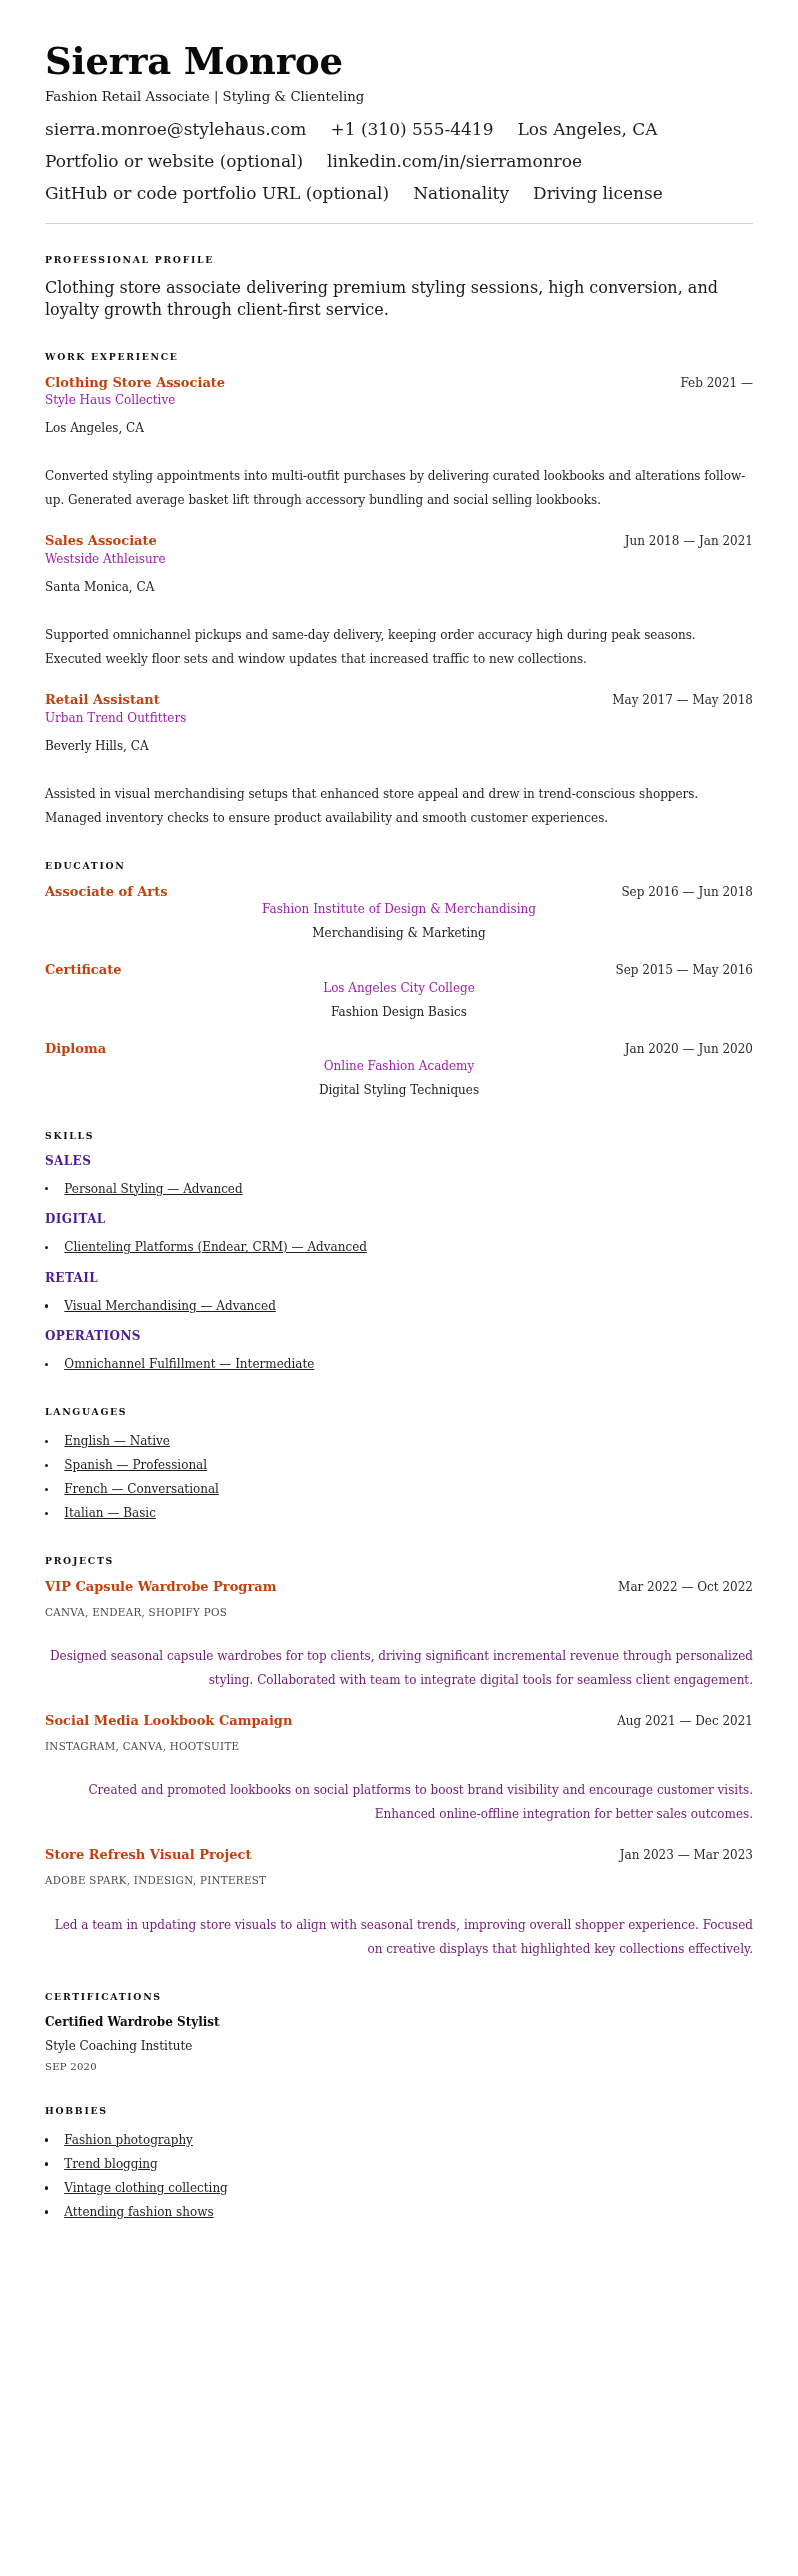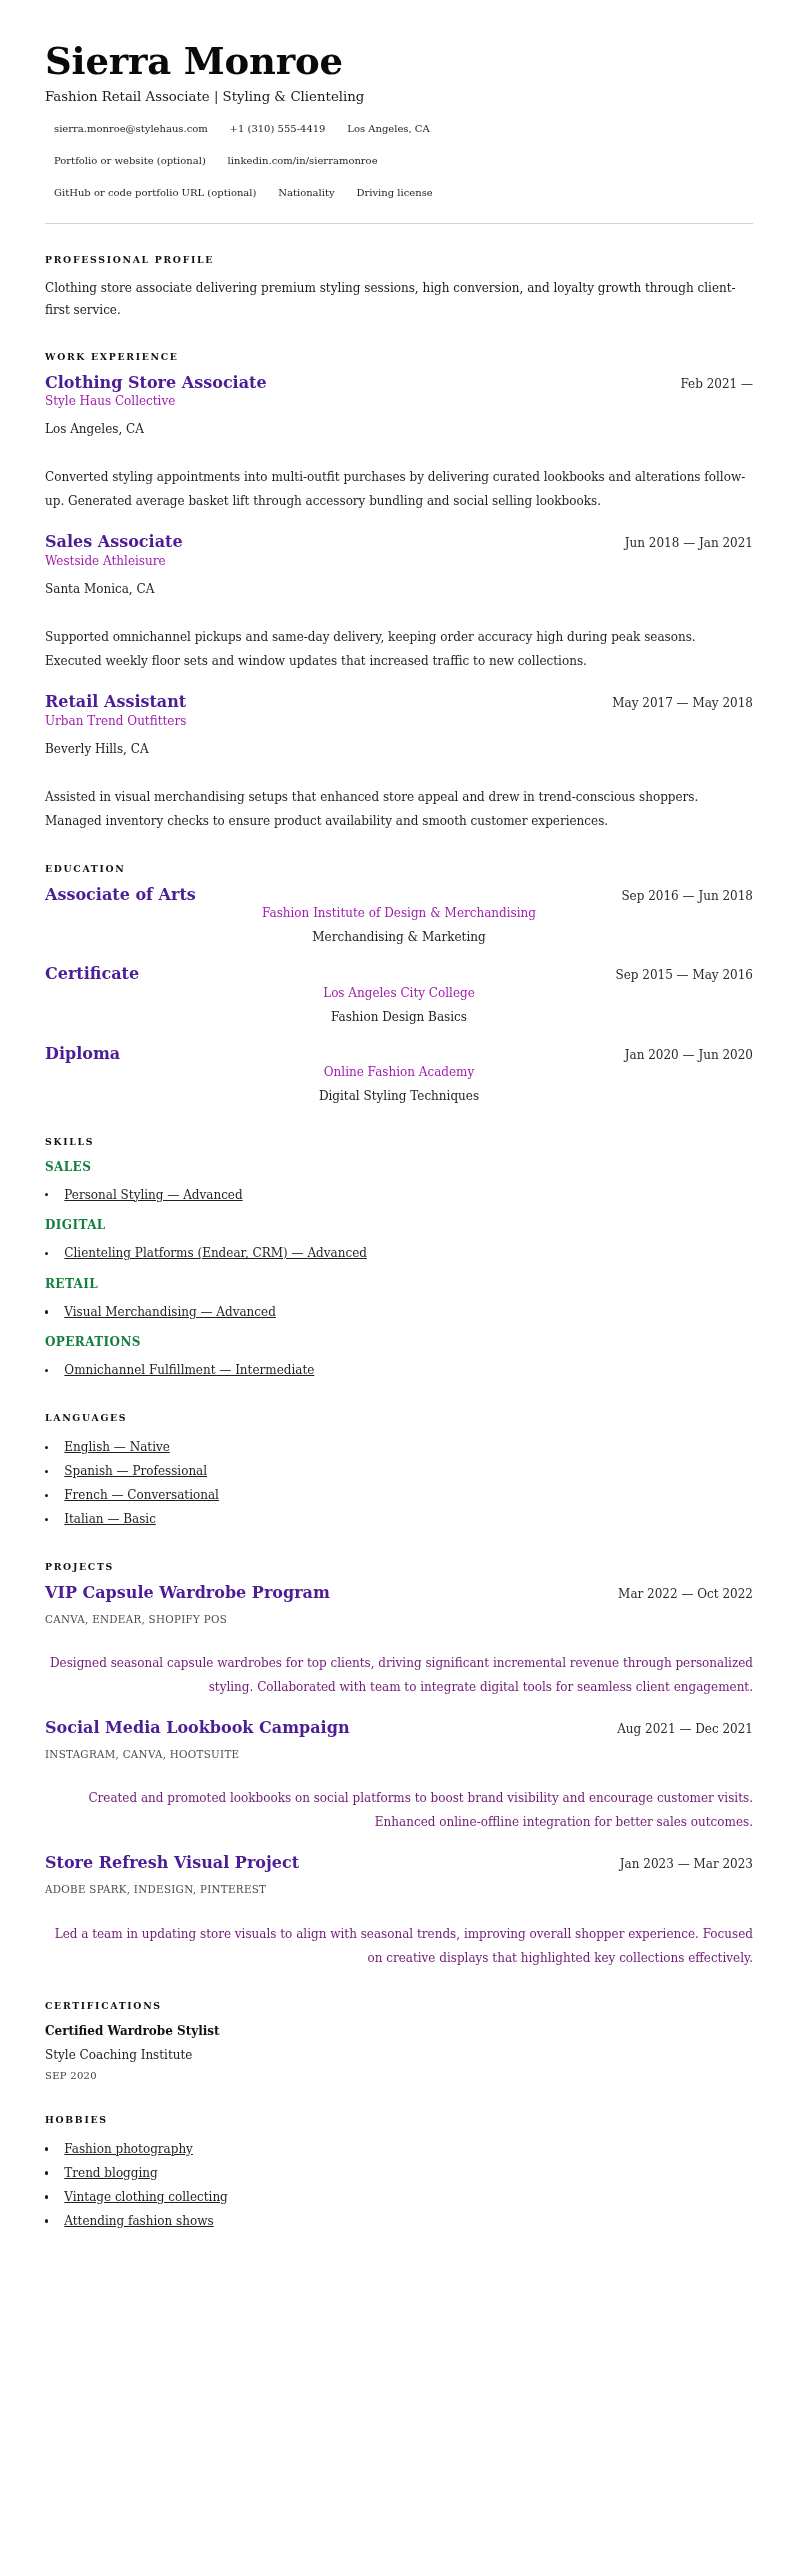--- a/index.html
+++ b/index.html
@@ -6,51 +6,51 @@
   body {
     width: 798px;
     min-height: 2576px;
     font-family: "DejaVu Serif", serif;
     color: #1a1a1a;
   }
   .page { padding: 37px 45px 40px 45px; box-sizing: border-box; width: 798px; }
 
   .name { font-size: 37px; font-weight: bold; color: #0a0a0a; margin: 0; line-height: 48px; letter-spacing: -0.2px; }
   .subtitle { font-size: 13.3px; margin: 2.7px 0 0 0; line-height: 18.6px; color: #1a1a1a; }
-  .contact-row { font-size: 10px; line-height: 16px; color: #1f1f1f; margin: 9px; }
+  .contact-row { font-size: 17px; line-height: 16px; color: #1f1f1f; margin: 0; }
   .contact-row:first-of-type { }
   .contact-rows { margin-top: 14.6px; }
   .contact-rows .contact-row { margin-bottom: 16px; }
   .contact-rows .contact-row:last-child { margin-bottom: 0; }
   .contact-row span + span { margin-left: 18.6px; }
 
   .divider { border: 0; border-top: 1.3px solid #d4d4d8; margin: 22px 0 0 0; }
 
   .section { margin-top: 29px; }
   .section-title {
     font-size: 9.3px; font-weight: bold; letter-spacing: 1.7px; text-transform: uppercase;
     color: #111; margin: 0 0 10.6px 0; line-height: 13.3px;
   }
 
-  .profile-text { font-size: 12px; line-height: 22px; margin: 0; color: #1a1a1a; }
+  .profile-text { font-size: 16px; line-height: 22px; margin: 0; color: #1a1a1a; }
 
   .entry { margin-bottom: 20px; }
   .entry-head { display: flex; justify-content: space-between; align-items: baseline; }
-  .entry-title { font-size: 16px; font-weight: bold; color: #4c1d95; line-height: 18.6px; }
+  .entry-title { font-size: 13px; font-weight: bold; color: #c2410c; line-height: 18.6px; }
   .entry-date { font-size: 12px; color: #2a2a2a; line-height: 18.6px; white-space: nowrap; }
   .entry-org { font-size: 12px; line-height: 17.3px; color: #a21caf; }
   .entry-loc { font-size: 12px; line-height: 17.3px; color: #222; margin-top: 10.6px; }
   .entry-desc { font-size: 12px; line-height: 24px; color: #1f1f1f; margin: 27px 0 0 0; }
 
   .edu-entry { margin-bottom: 18.6px; text-align: center; }
   .edu-entry .entry-org { line-height: 17.3px; }
   .edu-entry .entry-field { font-size: 12px; line-height: 17.3px; color: #222; margin-top: 6.7px; }
 
   .skill-group { margin-bottom: 10.6px; }
-  .skill-group-title { font-size: 12px; font-weight: bold; letter-spacing: 0.4px; color: #15803d; line-height: 17.3px; margin-bottom: 6.7px; }
+  .skill-group-title { font-size: 12px; font-weight: bold; letter-spacing: 0.4px; color: #4c1d95; line-height: 17.3px; margin-bottom: 6.7px; }
   ul.bullets { list-style: none; margin: 0; padding: 0; }
   ul.bullets li { position: relative; padding-left: 19.3px; font-size: 12px; line-height: 24px; color: #1f1f1f; text-decoration: underline; }
   ul.bullets li::before {
     content: ""; position: absolute; left: 0; top: 10.6px; width: 3.3px; height: 3.3px; border-radius: 50%; background: #1a1a1a;
   }
 
   .proj-entry { margin-bottom: 20px; }
   .proj-tech { font-size: 10.3px; letter-spacing: 0.3px; color: #4b4b4b; line-height: 14.6px; margin-top: 8px; text-transform: uppercase; }
   .proj-desc { font-size: 12px; line-height: 24px; color: #701a75; margin: 25px 0 0 0; text-align: right; }
 

